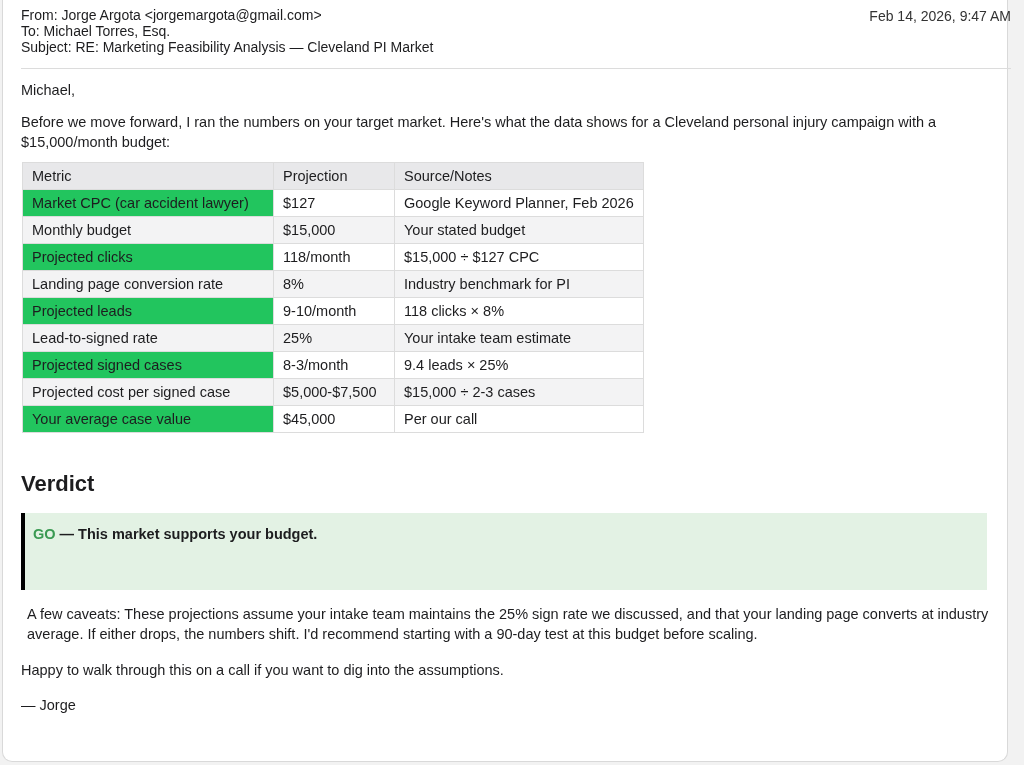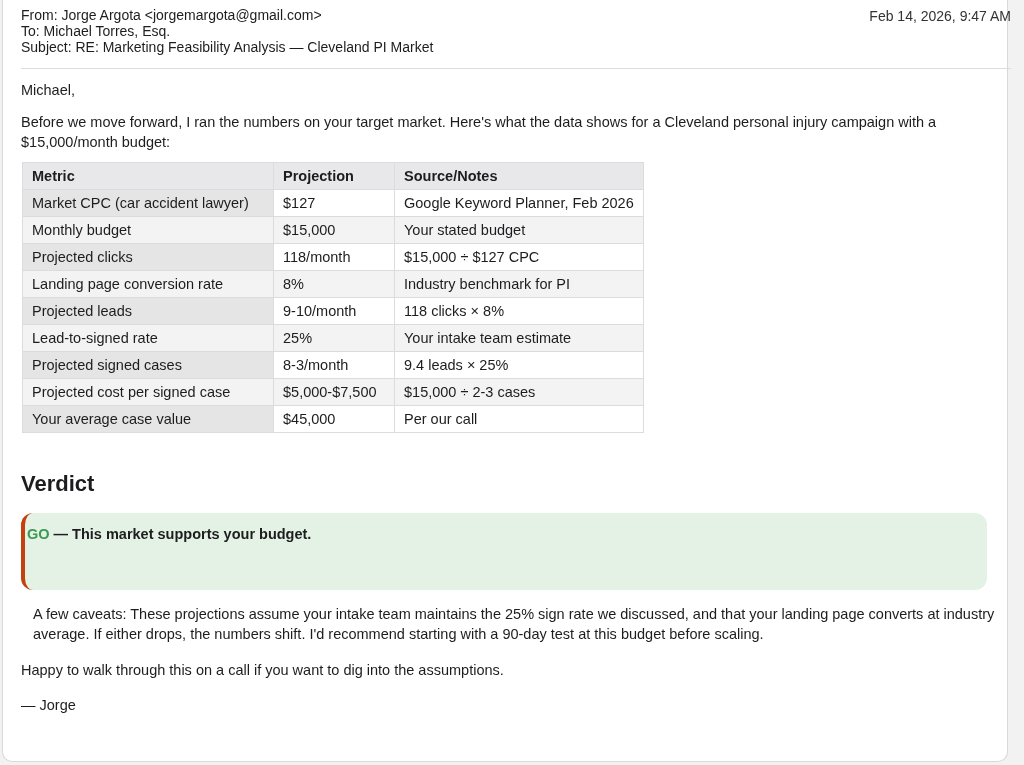--- a/index.html
+++ b/index.html
@@ -64,52 +64,52 @@
     }
     table.metrics th, table.metrics td {
       border: 1px solid #dcdcdc;
       padding: 0 9px;
       height: 26px;
       text-align: left;
       white-space: nowrap;
     }
     table.metrics th {
       background: #e8e8ea;
-      font-weight: bold;
+      font-weight: normal;
       height: 26px;
     }
-    table.metrics td:first-child { background: #e5e5e5; }
+    table.metrics td:first-child { background: #22c55e; }
     table.metrics tr:nth-child(even) td { background: #f3f3f4; }
     table.metrics tr:nth-child(odd) td:not(:first-child) { background: #ffffff; }
     .col-metric { width: 232px; }
     .col-proj { width: 102px; }
     .col-notes { width: 228px; }
     .verdict-title {
       font-size: 22px;
       font-weight: bold;
       margin: 38px 0 16px 0;
       line-height: 26px;
     }
     .verdict-box {
       background: #e3f2e4;
-      border-left: 4px solid #c2410c;
-      border-radius: 12px;
-      padding: 11px 16px 10px 2px;
+      border-left: 4px solid #000000;
+      border-radius: 0;
+      padding: 11px 16px 10px 8px;
       width: 966px;
       box-sizing: border-box;
       height: 77px;
     }
     .verdict-headline {
       font-weight: bold;
       margin-bottom: 13px;
       line-height: 20px;
     }
     .go { color: #3a9a52; }
     .verdict-text { line-height: 20px; }
-    .caveats { margin: 14px 0 12px 12px; width: 970px; }
+    .caveats { margin: 14px 0 12px 6px; width: 970px; }
     .closing { margin: 16px 0 15px 0; }
     .sign { margin: 0; }
   </style>
 </head>
 <body>
 
 <div class="email">
   <div class="header">
     <div class="header-line">
       <span>From:</span>

